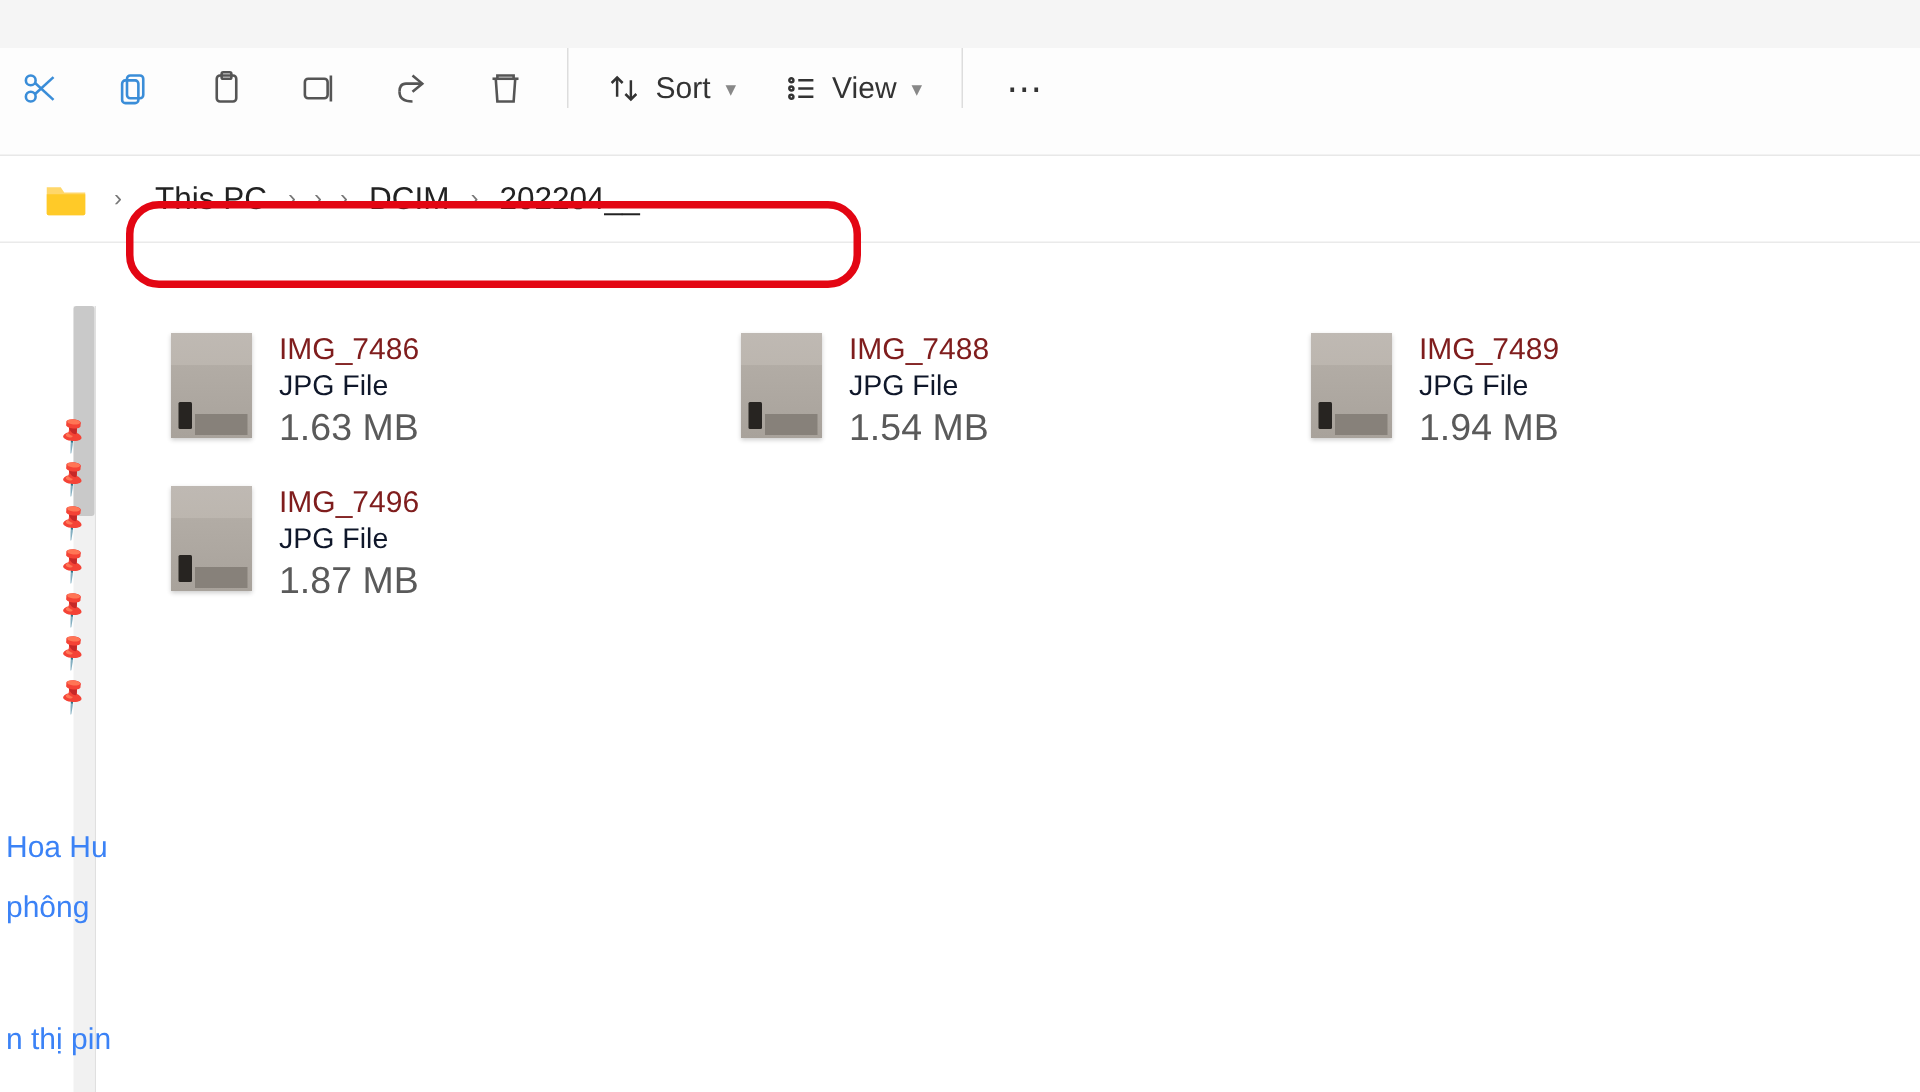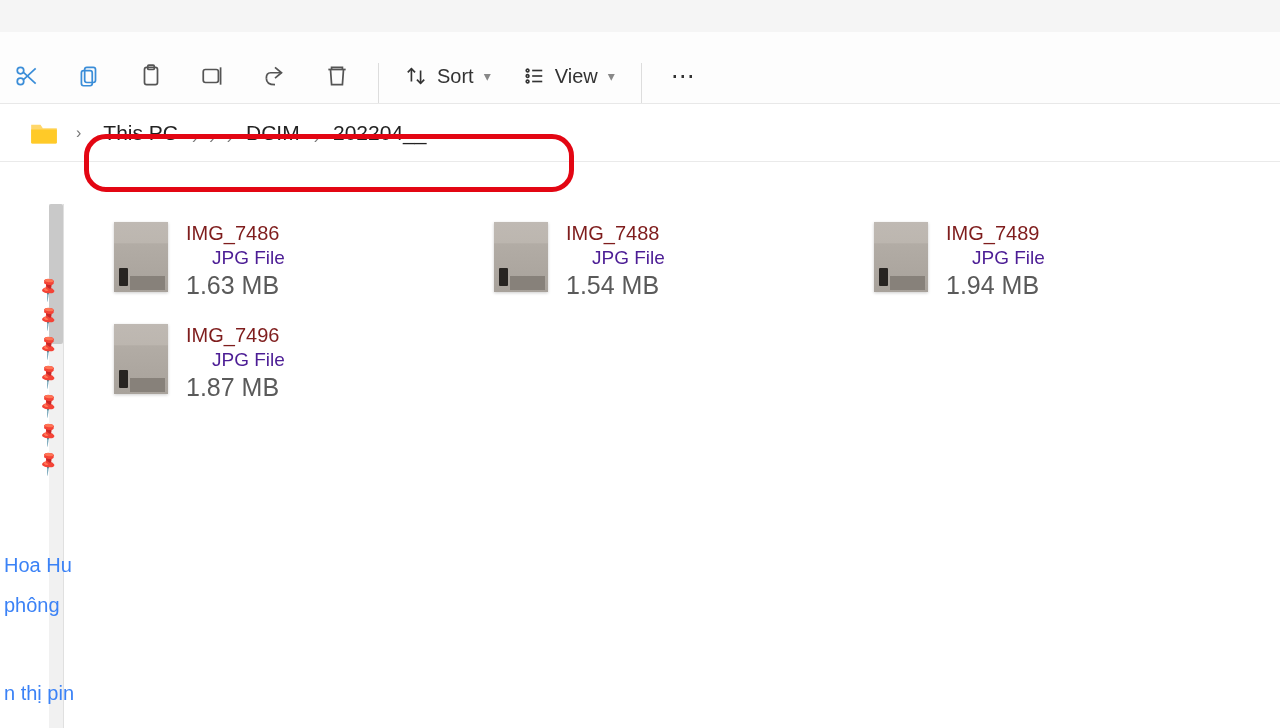--- a/index.html
+++ b/index.html
@@ -4,21 +4,21 @@
 <style>
   * { box-sizing: border-box; margin: 0; padding: 0; font-family: "Segoe UI", sans-serif; }
   body { width: 1280px; height: 728px; background: #fff; overflow: hidden; position: relative; }
 
   .titlebar { height: 32px; background: #f5f5f5; }
 
   .toolbar {
     height: 72px;
     background: #fdfdfd;
     display: flex;
-    align-items: flex-end;
+    align-items: flex-start;
     padding: 0 0 0 0;
     gap: 8px;
     border-bottom: 1px solid #e8e8e8;
   }
   .tool-btn {
     width: 54px;
     height: 54px;
     display: flex;
     align-items: center;
     justify-content: center;
@@ -48,21 +48,21 @@
     gap: 8px;
     border-bottom: 1px solid #eaeaea;
   }
   .folder-glyph {
     width: 28px;
     height: 24px;
     margin-right: 4px;
   }
   .breadcrumb {
     display: flex;
-    align-items: flex-end;
+    align-items: center;
     gap: 0;
     font-size: 21px;
     color: #222;
   }
   .bc-item { padding: 2px 8px; white-space: nowrap; }
   .bc-sep { color: #777; padding: 0 6px; font-size: 16px; }
 
   .bc-highlight {
     position: absolute;
     left: 84px;
@@ -159,21 +159,21 @@
     right: 3px;
     height: 14px;
     background: #87817a;
   }
   .file-meta {
     display: flex;
     flex-direction: column;
     gap: 2px;
   }
   .file-name { font-size: 20px; color: #7f1d1d; }
-  .file-type { font-size: 19px; color: #4c1d95; margin-left: 26px; }
+  .file-type { font-size: 19px; color: #0f172a; }
   .file-size { font-size: 25px; color: #5a5a5a; }
 </style>
 </head>
 <body>
 
 <div class="titlebar"></div>
 
 <div class="toolbar">
   <div class="tool-btn" style="color:#3a8dd8;">
     <svg viewBox="0 0 24 24" fill="none" stroke="currentColor" stroke-width="1.6">

